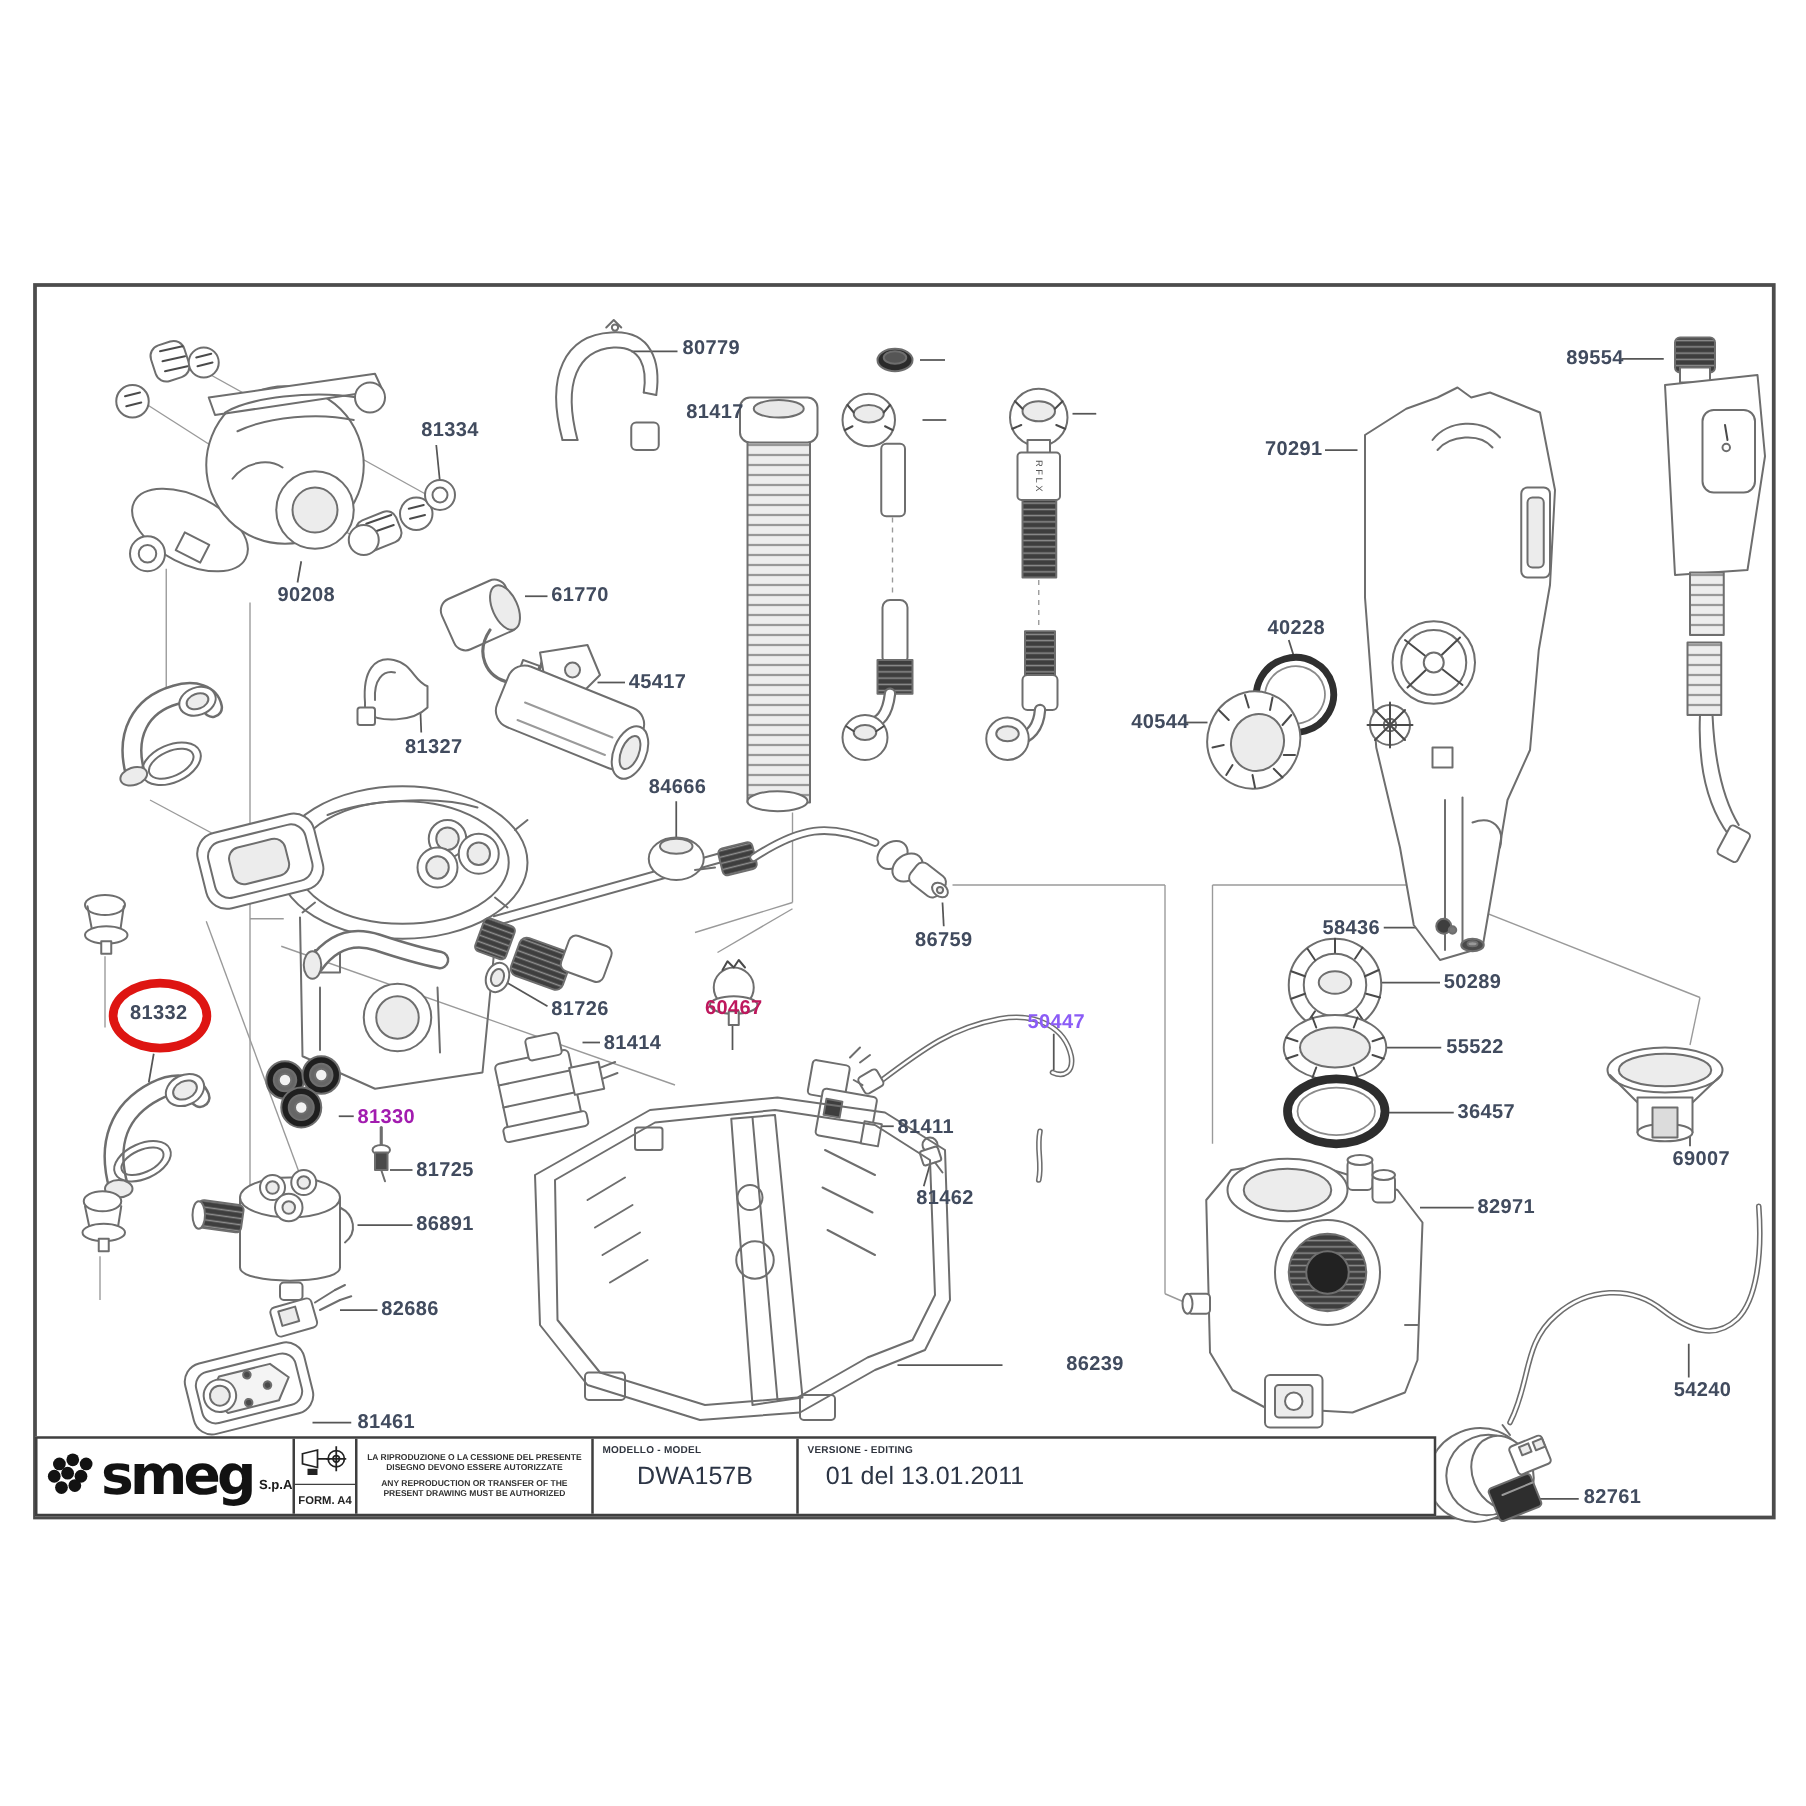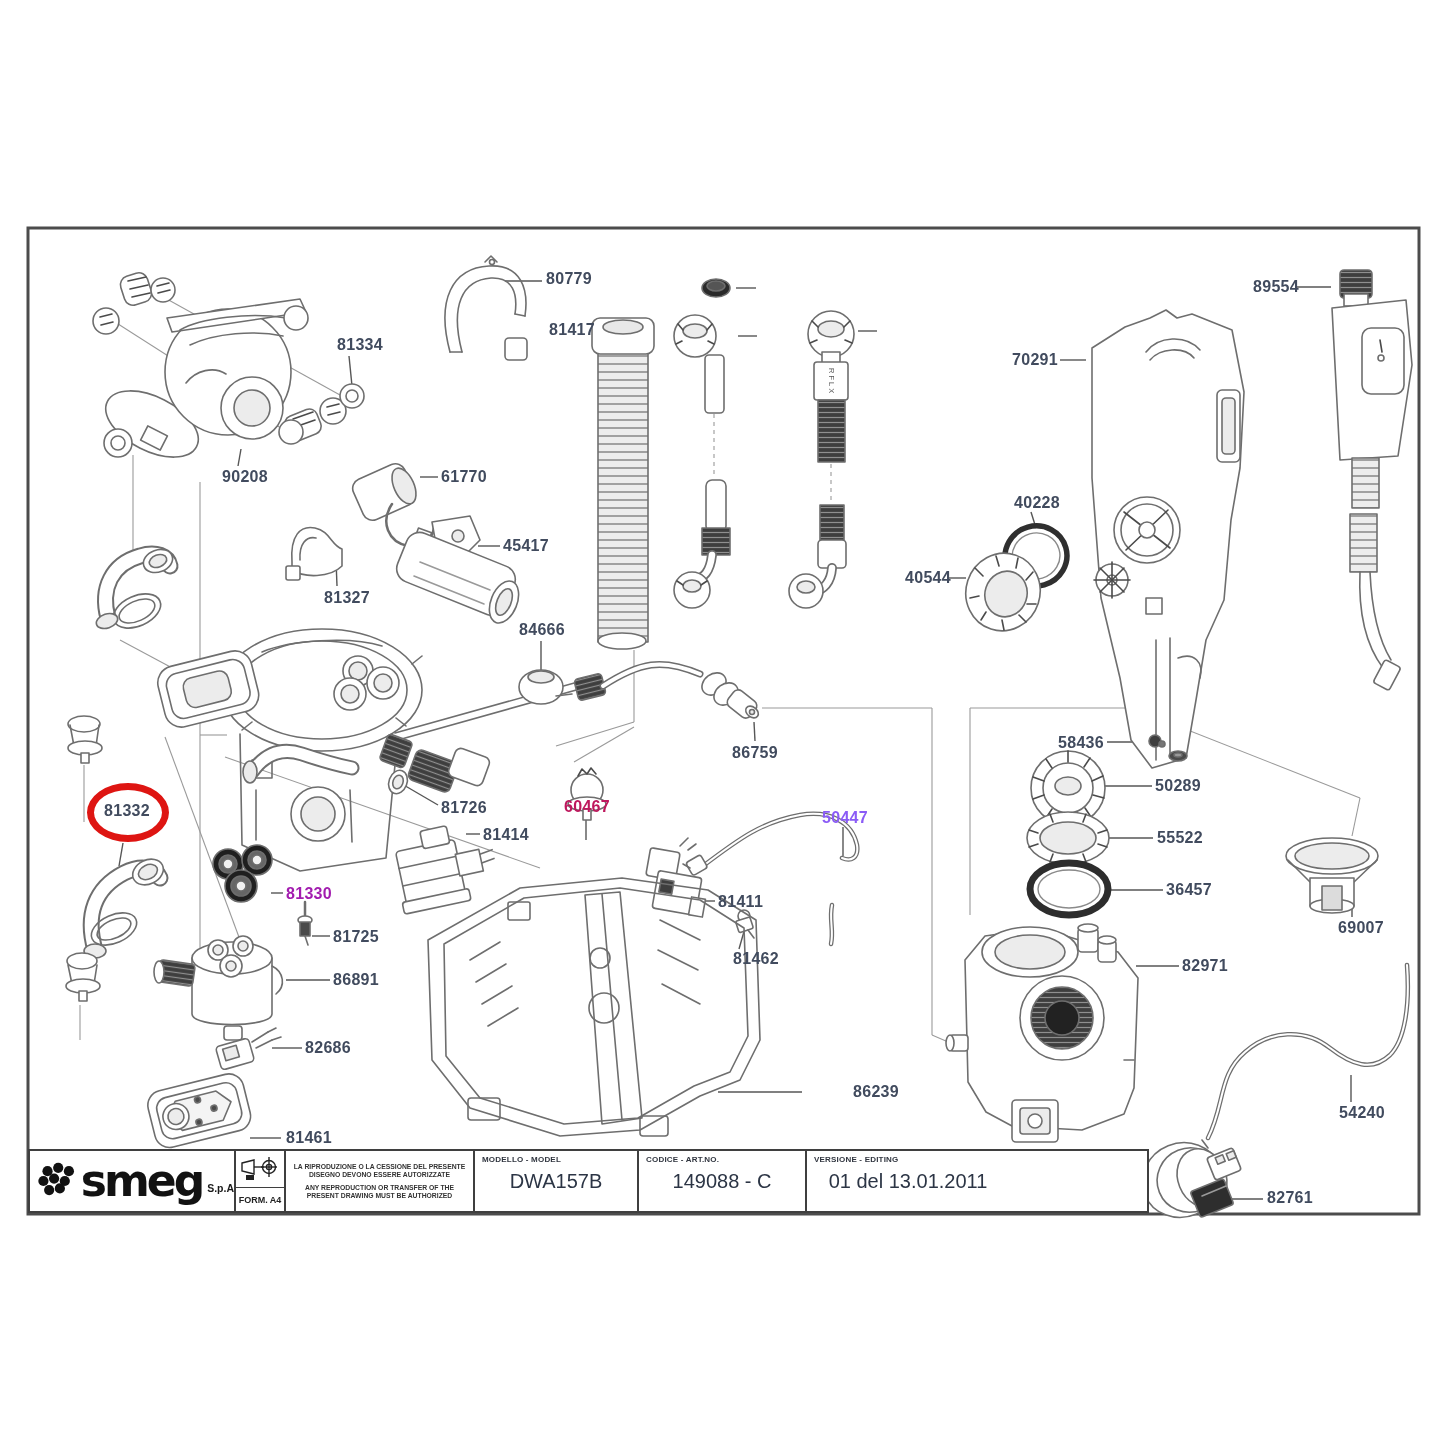--- a/index.html
+++ b/index.html
@@ -656,23 +656,19 @@
     </div>
     <div class="legal-par">
       <span>ANY REPRODUCTION OR TRANSFER OF THE</span><br>
       <span>PRESENT DRAWING MUST BE AUTHORIZED</span>
     </div>
   </div>
   <div id="cell-model" class="tb-cell tb-field">
     <div class="tb-label">MODELLO - MODEL</div>
     <div class="tb-value">DWA157B</div>
   </div>
-  <div id="cell-code" class="tb-cell tb-field">
-    <div class="tb-label">CODICE - ART.NO.</div>
-    <div class="tb-value">149088 - C</div>
-  </div>
   <div id="cell-version" class="tb-cell tb-field">
     <div class="tb-label">VERSIONE - EDITING</div>
     <div class="tb-value">01 del 13.01.2011</div>
   </div>
 </div>
 
 </div>
 
 </body></html>

